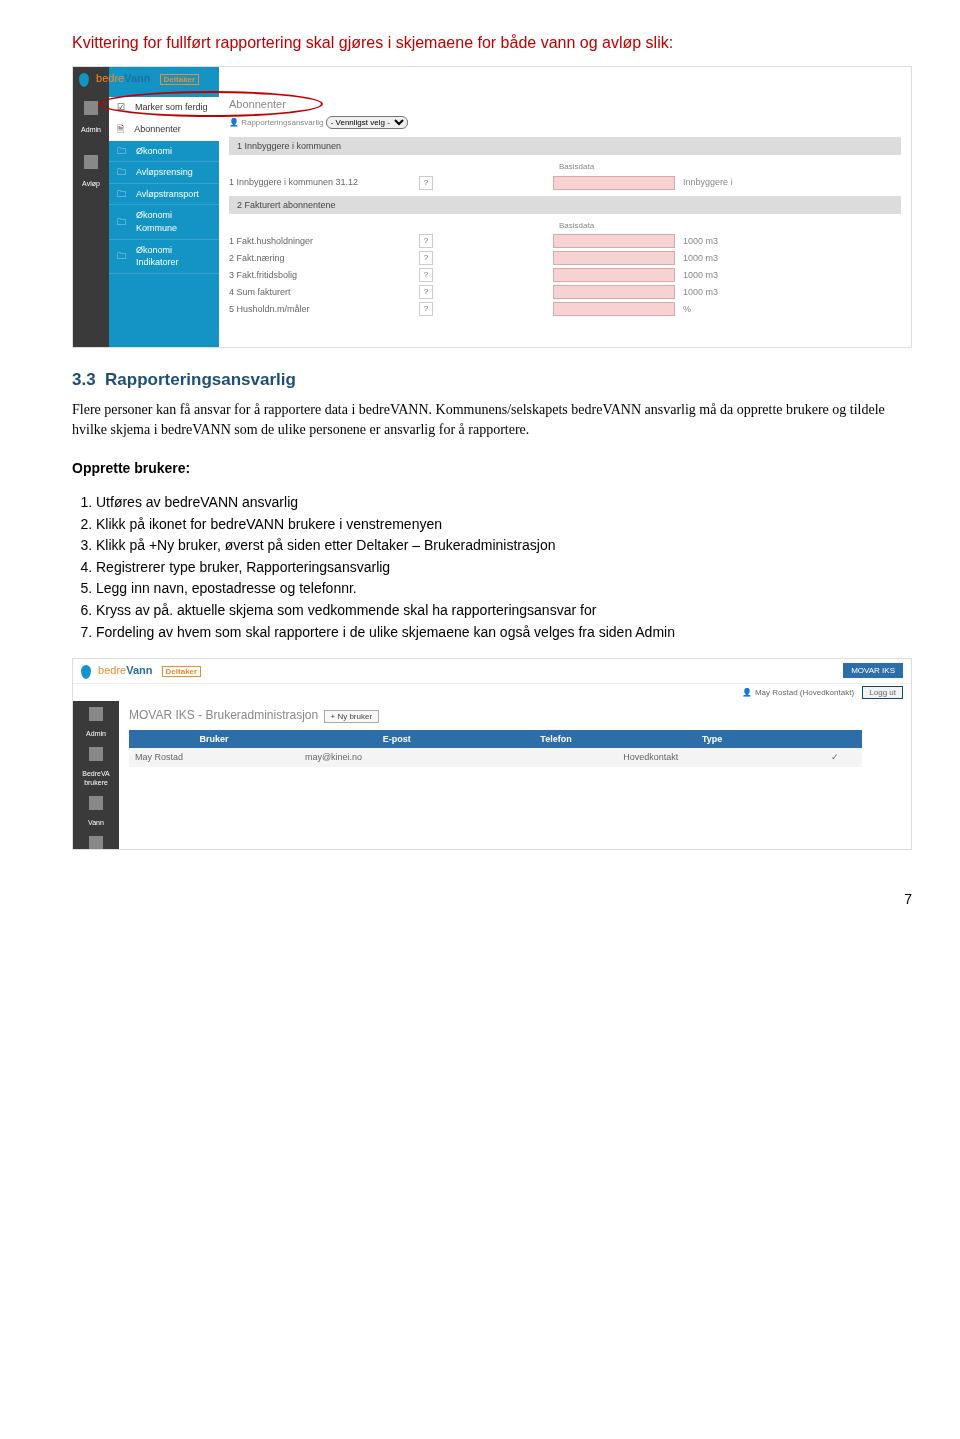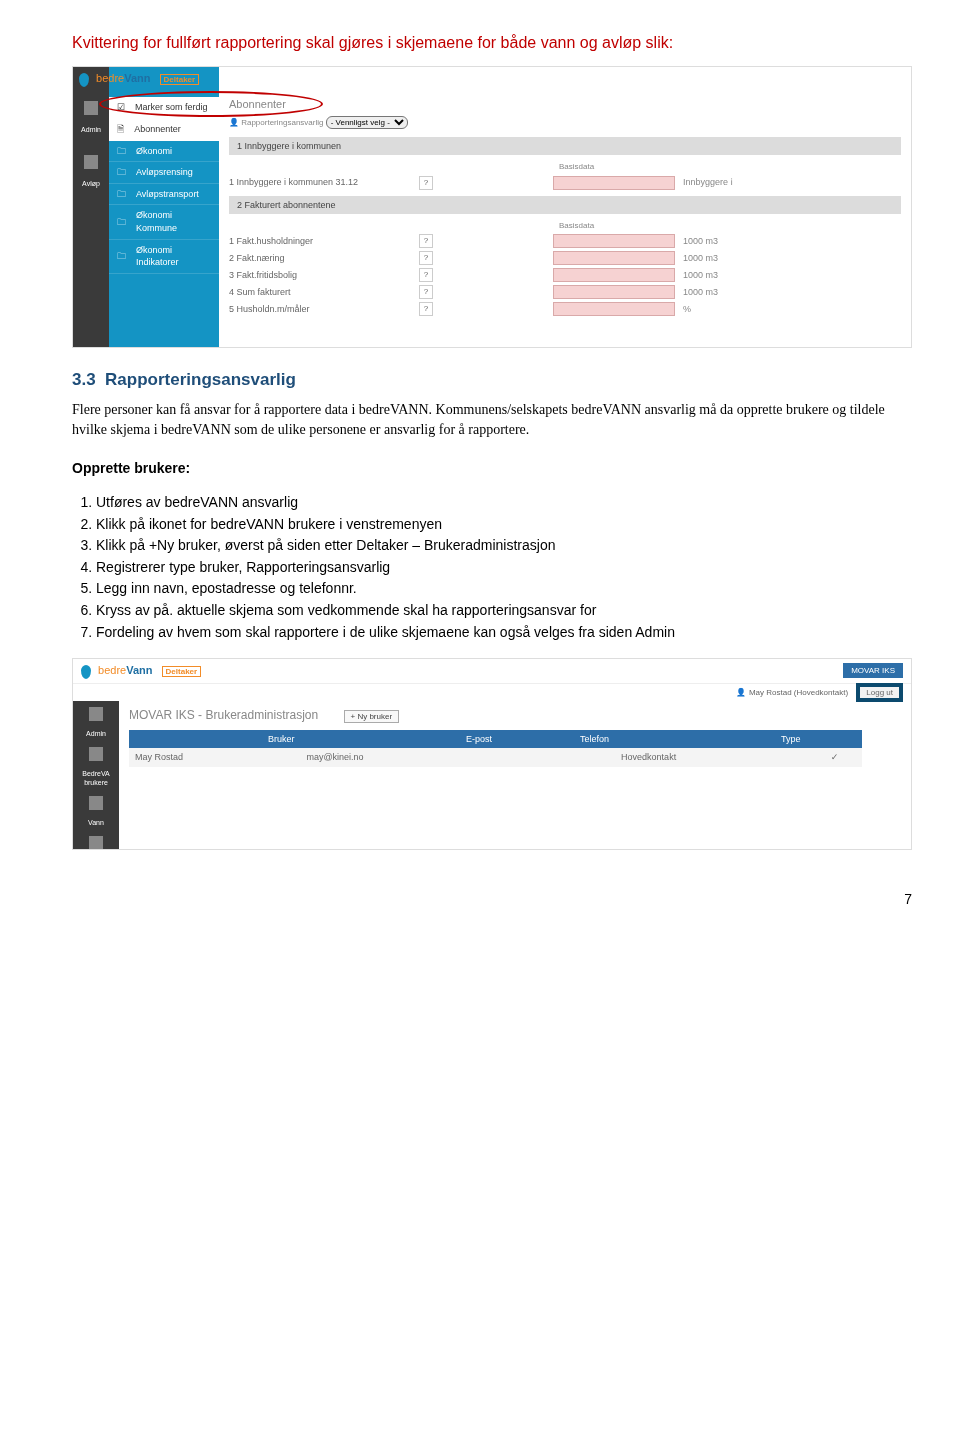--- a/index.html
+++ b/index.html
@@ -81,28 +81,28 @@
   .ss1 .datarow .q { width:12px; height:12px; border:1px solid #ccc; text-align:center; font-size:8px; line-height:12px; margin-right: 120px;}
   .ss1 .datarow .pinkbox { width: 120px; height: 12px; background: #f6d2d2; border:1px solid #d9a9a9; }
   .ss1 .datarow .unit { margin-left: 8px; color: #888;}
   .ss1 .basis { font-size: 8px; color: #888; padding-left: 330px; margin: 6px 0 2px 0;}
   
   .ss2 { height: 190px; display: flex; flex-direction: column; background: #fff; }
   .ss2 .top { border-bottom:1px solid #eee; padding:4px 8px; display:flex; justify-content:space-between; align-items:center;}
   .ss2 .top .brand2 { font-size:11px; font-weight:700; color:#1f4e79;}
   .ss2 .badge { background:#2d6ea8; color:#fff; padding:2px 8px; font-size:8px;}
   .ss2 .userrow { text-align:right; padding:3px 8px; font-size:8px; color:#666;}
-  .ss2 .userrow .btn { border:4px solid #0c4a6e; padding:1px 6px; margin-left:6px; font-size:8px; background:#f2f2f2;}
+  .ss2 .userrow .btn { border:1px solid #0c4a6e; padding:1px 6px; margin-left:6px; font-size:8px; background:#f2f2f2;}
   .ss2 .body { display:flex; flex:1; }
   .ss2 .sb { width:46px; background:#3a3a3a; color:#fff; display:flex; flex-direction:column; align-items:center; padding-top:6px; gap:8px; font-size:7px; text-align:center;}
   .ss2 .content { flex:1; padding:6px 10px;}
   .ss2 .title { font-size:12px; color:#888; margin-bottom:6px;}
-  .ss2 .title .btn2 { border:1px solid #aaa; padding:1px 6px; font-size:8px; background:#f8f8f8; color:#444; margin-left:22px;}
+  .ss2 .title .btn2 { border:1px solid #aaa; padding:1px 6px; font-size:8px; background:#f8f8f8; color:#444; margin-left:2px;}
   .ss2 table { width:95%; border-collapse:collapse; font-size:9px;}
-  .ss2 th { background:#2d6ea8; color:#fff; text-align:right; padding:3px 6px; font-weight:400;}
+  .ss2 th { background:#2d6ea8; color:#fff; text-align:center; padding:3px 6px; font-weight:700;}
   .ss2 td { background:#f4f4f4; padding:3px 6px; color:#666;}
   .iconbox { width:14px; height:14px; background:#555; display:block;}
   .folder-icon::before { content:"🗀"; font-size:9px; margin-right:4px;}
   .doc-icon::before { content:"🗎"; font-size:9px; margin-right:4px;}
   .check-icon::before { content:"☑"; margin-right:4px; color:#333;}
   .page-num { text-align:right; margin-top:40px; font-size:14px; color:#000;}
   .drop { width:10px; height:14px; background:#1494c4; border-radius:50% 50% 50% 50% / 60% 60% 40% 40%; display:inline-block; margin-right:4px; vertical-align:middle; transform: rotate(180deg) translateY(-1px);}
 </style>
 </head>
 <body>

